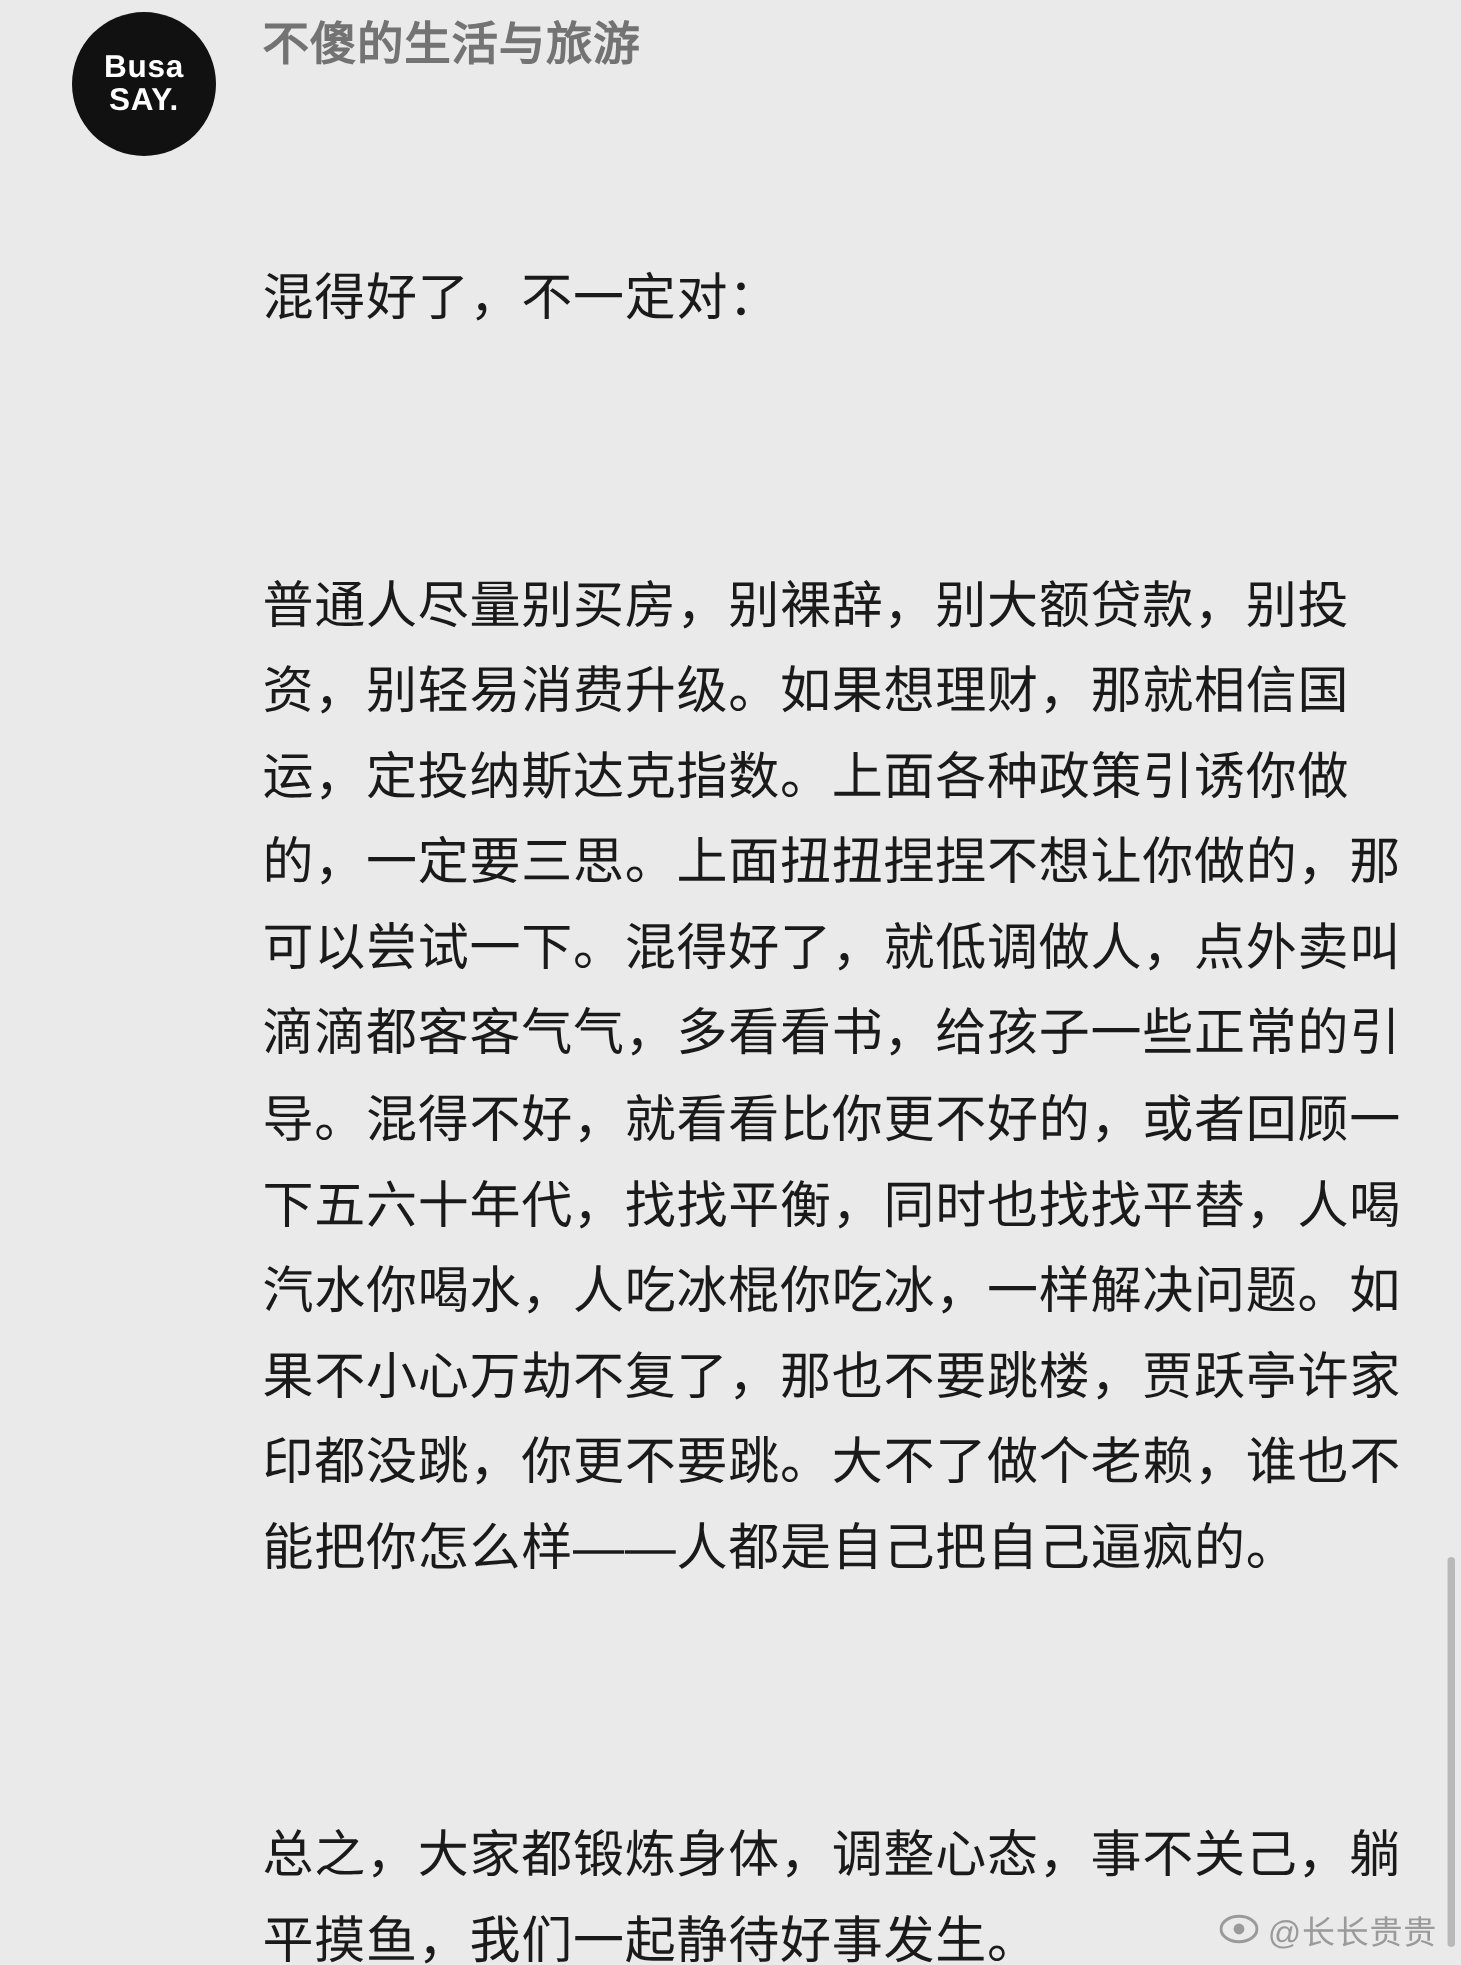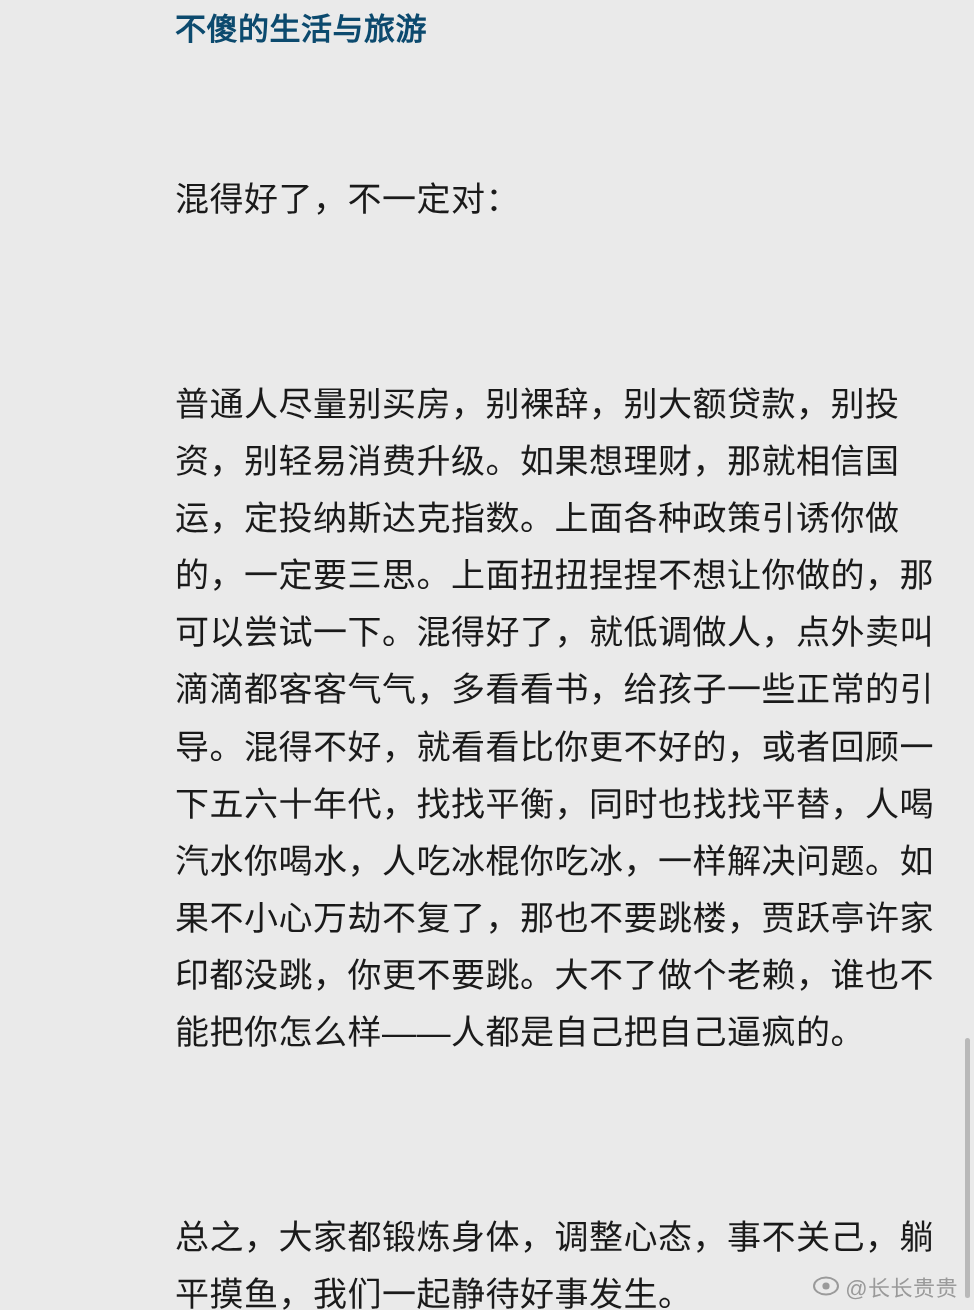--- a/index.html
+++ b/index.html
@@ -49,21 +49,21 @@
   }
   .avatar .l1 { display: block; }
   .avatar .l2 { display: block; }
   .content {
     position: absolute;
     left: 175px;
     top: 10px;
     width: 760px;
   }
   .author {
-    color: #0c4a6e;
+    color: #737373;
     font-size: 31px;
     font-weight: bold;
     line-height: 1.3;
     letter-spacing: 0.5px;
     margin: 0 0 6px 0;
   }
   .body-text {
     color: #1a1a1a;
     font-size: 34px;
     line-height: 1.68;
@@ -104,20 +104,24 @@
   }
   .weibo-eye svg { display: block; }
 </style>
 </head>
 <body>
 
 <div class="screen">
 
   <div class="post">
 
+    <div class="avatar">
+      <span class="l1">Busa</span>
+      <span class="l2">SAY.</span>
+    </div>
 
     <div class="content">
       <div class="author">不傻的生活与旅游</div>
       <div class="body-text">
         <div class="para">混得好了，不一定对：</div>
         <div class="para">普通人尽量别买房，别裸辞，别大额贷款，别投资，别轻易消费升级。如果想理财，那就相信国运，定投纳斯达克指数。上面各种政策引诱你做的，一定要三思。上面扭扭捏捏不想让你做的，那可以尝试一下。混得好了，就低调做人，点外卖叫滴滴都客客气气，多看看书，给孩子一些正常的引导。混得不好，就看看比你更不好的，或者回顾一下五六十年代，找找平衡，同时也找找平替，人喝汽水你喝水，人吃冰棍你吃冰，一样解决问题。如果不小心万劫不复了，那也不要跳楼，贾跃亭许家印都没跳，你更不要跳。大不了做个老赖，谁也不能把你怎么样——人都是自己把自己逼疯的。</div>
         <div class="para">总之，大家都锻炼身体，调整心态，事不关己，躺平摸鱼，我们一起静待好事发生。</div>
         
       </div>
     </div>

